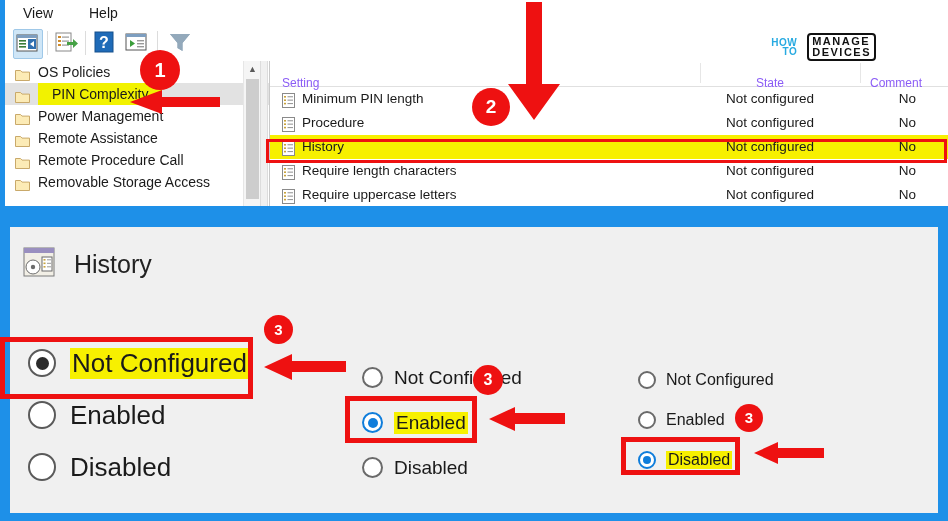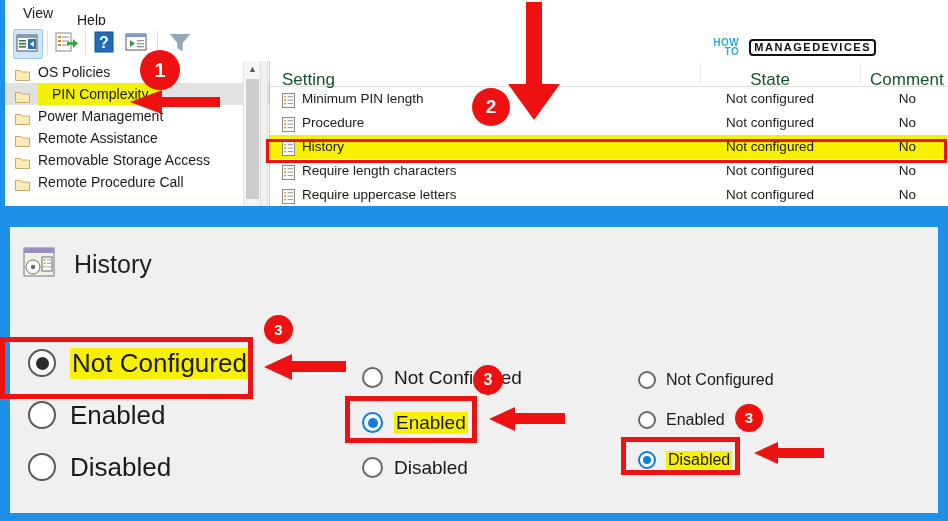--- a/index.html
+++ b/index.html
@@ -11,21 +11,21 @@
 
   
   .top-panel{position:absolute;left:5px;top:0;width:943px;height:206px;
              background:#ffffff;overflow:hidden;}
 
   .menubar{position:absolute;left:0;top:0;width:943px;height:25px;
            background:#ffffff;border-bottom:1px solid #a21caf;}
   .menu-item{position:absolute;top:4px;font-size:14px;color:#1a1a1a;
              line-height:18px;padding:0 4px;}
   .menu-view{left:14px;}
-  .menu-help{left:68px;margin-top:7px;}
+  .menu-help{left:80px;}
 
   .toolbar{position:absolute;left:0;top:25px;width:943px;height:36px;
            background:#ffffff;border-bottom:1px solid #d8d8d8;}
   .tb-btn{position:absolute;top:4px;width:28px;height:28px;}
   .tb-btn.sel{background:#cfe6f7;border:1px solid #9fc8e8;border-radius:2px;}
   .tb-sep{position:absolute;top:6px;width:1px;height:24px;background:#dcdcdc;}
 
   .tree{position:absolute;left:0;top:61px;width:278px;height:145px;
         background:#ffffff;}
   .tree-row{position:relative;height:22px;line-height:22px;
@@ -42,21 +42,21 @@
   .vscroll .thumb{position:absolute;left:2px;top:18px;width:13px;height:120px;
                   background:#cdcdcd;}
 
   .splitter{position:absolute;left:255px;top:61px;width:6px;height:145px;
             background:#f0f0f0;border-left:1px solid #dcdcdc;
             border-right:1px solid #dcdcdc;}
 
   .list{position:absolute;left:264px;top:61px;width:679px;height:145px;
         background:#ffffff;border-left:1px solid #c9c9c9;}
   .list-head{position:relative;height:25px;border-bottom:1px solid #e0e0e0;}
-  .list-head .hc{position:absolute;top:9px;font-size:17px;color:#14532d;}
+  .list-head .hc{position:absolute;top:15px;font-size:12px;color:#8b5cf6;}
   .hc-setting{left:12px;}
   .hc-state{left:440px;width:120px;text-align:center;}
   .hc-comment{left:600px;width:75px;text-align:left;}
   .hsep{position:absolute;top:2px;width:1px;height:20px;background:#e6e6e6;}
 
   .lrow{position:relative;height:24px;line-height:24px;font-size:13.5px;
         color:#1a1a1a;}
   .lrow .sicon{position:absolute;left:12px;top:5px;width:13px;height:15px;}
   .lrow .sname{position:absolute;left:32px;top:0;}
   .lrow .sstate{position:absolute;left:440px;top:0;width:120px;text-align:center;}
@@ -68,21 +68,21 @@
             border:3px solid #ee1111;box-sizing:border-box;pointer-events:none;}
 
   
   .logo{position:absolute;right:72px;top:32px;height:30px;display:flex;
         align-items:center;gap:10px;}
   .logo .ht{display:flex;flex-direction:column;line-height:9px;
             font-family:"Liberation Sans",sans-serif;font-weight:bold;
             font-size:10px;color:#27aae1;letter-spacing:.5px;}
   .logo .ht span:last-child{align-self:flex-end;}
   .logo .md{border:2px solid #111;border-radius:4px;padding:1px 3px;
-            display:flex;flex-direction:row;line-height:11px;}
+            display:flex;flex-direction:column;line-height:11px;}
   .logo .md span{font-family:"Liberation Sans",sans-serif;font-weight:bold;
                  font-size:11px;color:#111;letter-spacing:1.5px;}
 
   
   .blueband{position:absolute;left:0;top:206px;width:948px;height:21px;
             background:#1e90e8;}
 
   
   .bottom-panel{position:absolute;left:10px;top:227px;width:928px;height:286px;
                 background:#f0f0f0;}
@@ -251,29 +251,29 @@
             </svg>
         </span>
         <span class="tlabel">Remote Assistance</span>
       </div>
       <div class="tree-row">
         <span class="fold">
           <svg width="15" height="13" viewBox="0 0 15 13">
               <path d="M0.5 2.5 h5 l1.5 1.6 h7.5 v8.4 h-14 z" fill="#fcebb6" stroke="#c9a96a"></path>
             </svg>
         </span>
-        <span class="tlabel">Removable Storage Access</span>
+        <span class="tlabel">Remote Procedure Call</span>
       </div>
       <div class="tree-row">
         <span class="fold">
           <svg width="15" height="13" viewBox="0 0 15 13">
               <path d="M0.5 2.5 h5 l1.5 1.6 h7.5 v8.4 h-14 z" fill="#fcebb6" stroke="#c9a96a"></path>
             </svg>
         </span>
-        <span class="tlabel">Remote Procedure Call</span>
+        <span class="tlabel">Removable Storage Access</span>
       </div>
     </div>
 
     <div class="vscroll">
       <div class="up">▲</div>
       <div class="thumb"></div>
     </div>
     <div class="splitter"></div>
 
     <div class="list">

